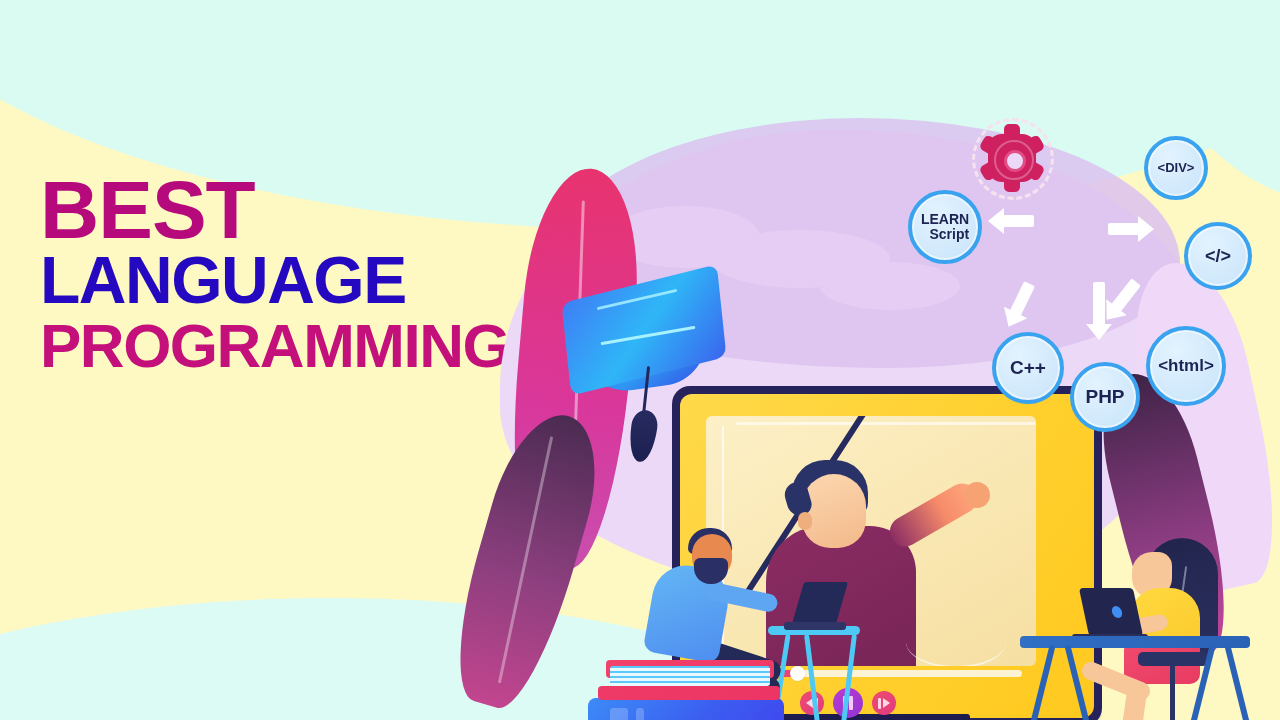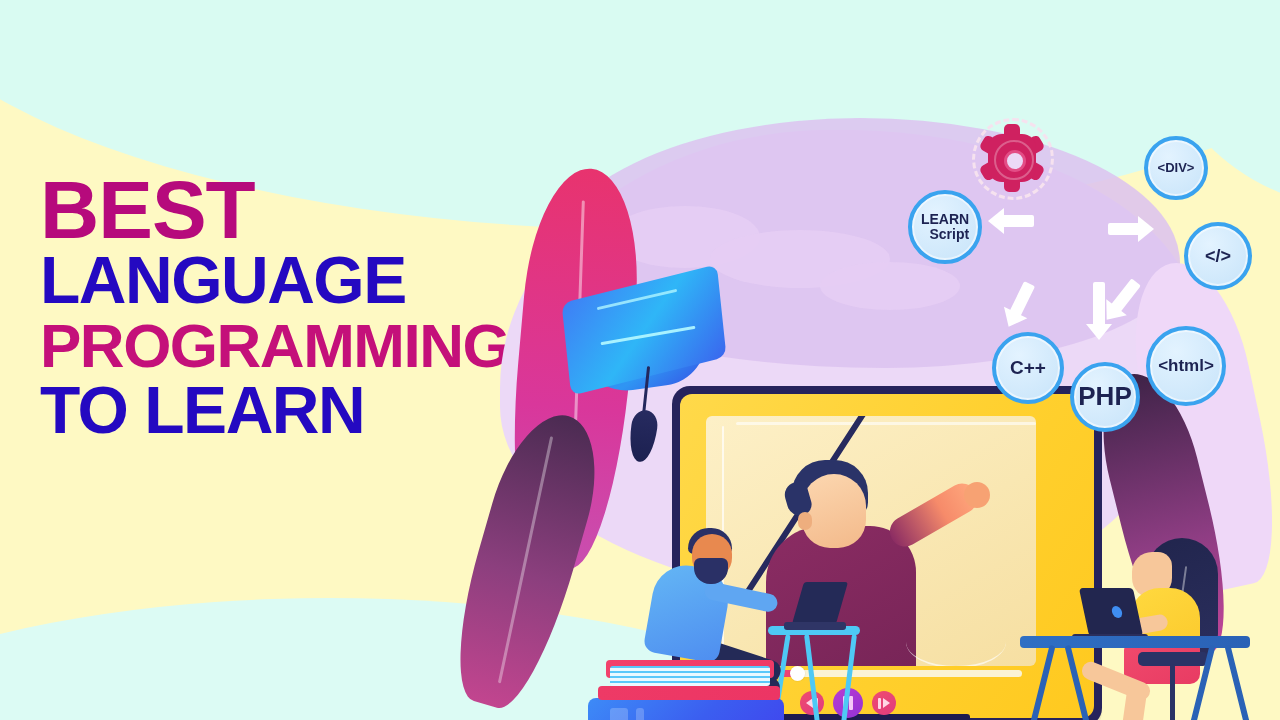--- a/index.html
+++ b/index.html
@@ -357,21 +357,21 @@
   .badge{
     position:absolute;border-radius:50%;
     background:radial-gradient(circle at 36% 30%,#e3f3ff 0%,#cfe8fb 70%,#c3e1fa 100%);
     border:4px solid #3aa3ef;
     display:flex;align-items:center;justify-content:center;
     text-align:right;color:#1d2352;font-weight:700;line-height:1.05;
     box-shadow:inset 0 0 0 2px rgba(255,255,255,.55);
   }
   .b-js{left:448px;top:80px;width:66px;height:66px;font-size:14px;}
   .b-cpp{left:532px;top:222px;width:64px;height:64px;font-size:19px;}
-  .b-php{left:610px;top:252px;width:62px;height:62px;font-size:26px;}
+  .b-php{left:610px;top:252px;width:62px;height:62px;font-size:19px;}
   .b-div{left:684px;top:26px;width:56px;height:56px;font-size:13px;}
   .b-code{left:724px;top:112px;width:60px;height:60px;font-size:18px;}
   .b-html{left:686px;top:216px;width:72px;height:72px;font-size:17px;}
 
   
   .arw{position:absolute;}
   .arw .shaft{position:absolute;background:#fff;border-radius:2px;}
   .arw .headl{
     position:absolute;width:0;height:0;
     border-top:13px solid transparent;border-bottom:13px solid transparent;
@@ -434,21 +434,20 @@
 <div id="stage">
 
   <div class="mint-top"></div>
   <div class="mint-bottom"></div>
   <div class="mint-right"></div>
 
   <div class="headline">
     <h1 class="hl hl-1">BEST</h1>
     <h1 class="hl hl-3">LANGUAGE</h1>
     <h1 class="hl hl-2">PROGRAMMING</h1>
-    <h1 class="hl hl-4">TO LEARN</h1>
   </div>
 
   <div class="illus">
 
     <div class="blob"></div>
     <div class="blob2"></div>
     <div class="cloud" style="left:150px;top:96px;width:150px;height:62px;"></div>
     <div class="cloud" style="left:250px;top:120px;width:180px;height:58px;"></div>
     <div class="cloud" style="left:360px;top:152px;width:140px;height:48px;"></div>
 

